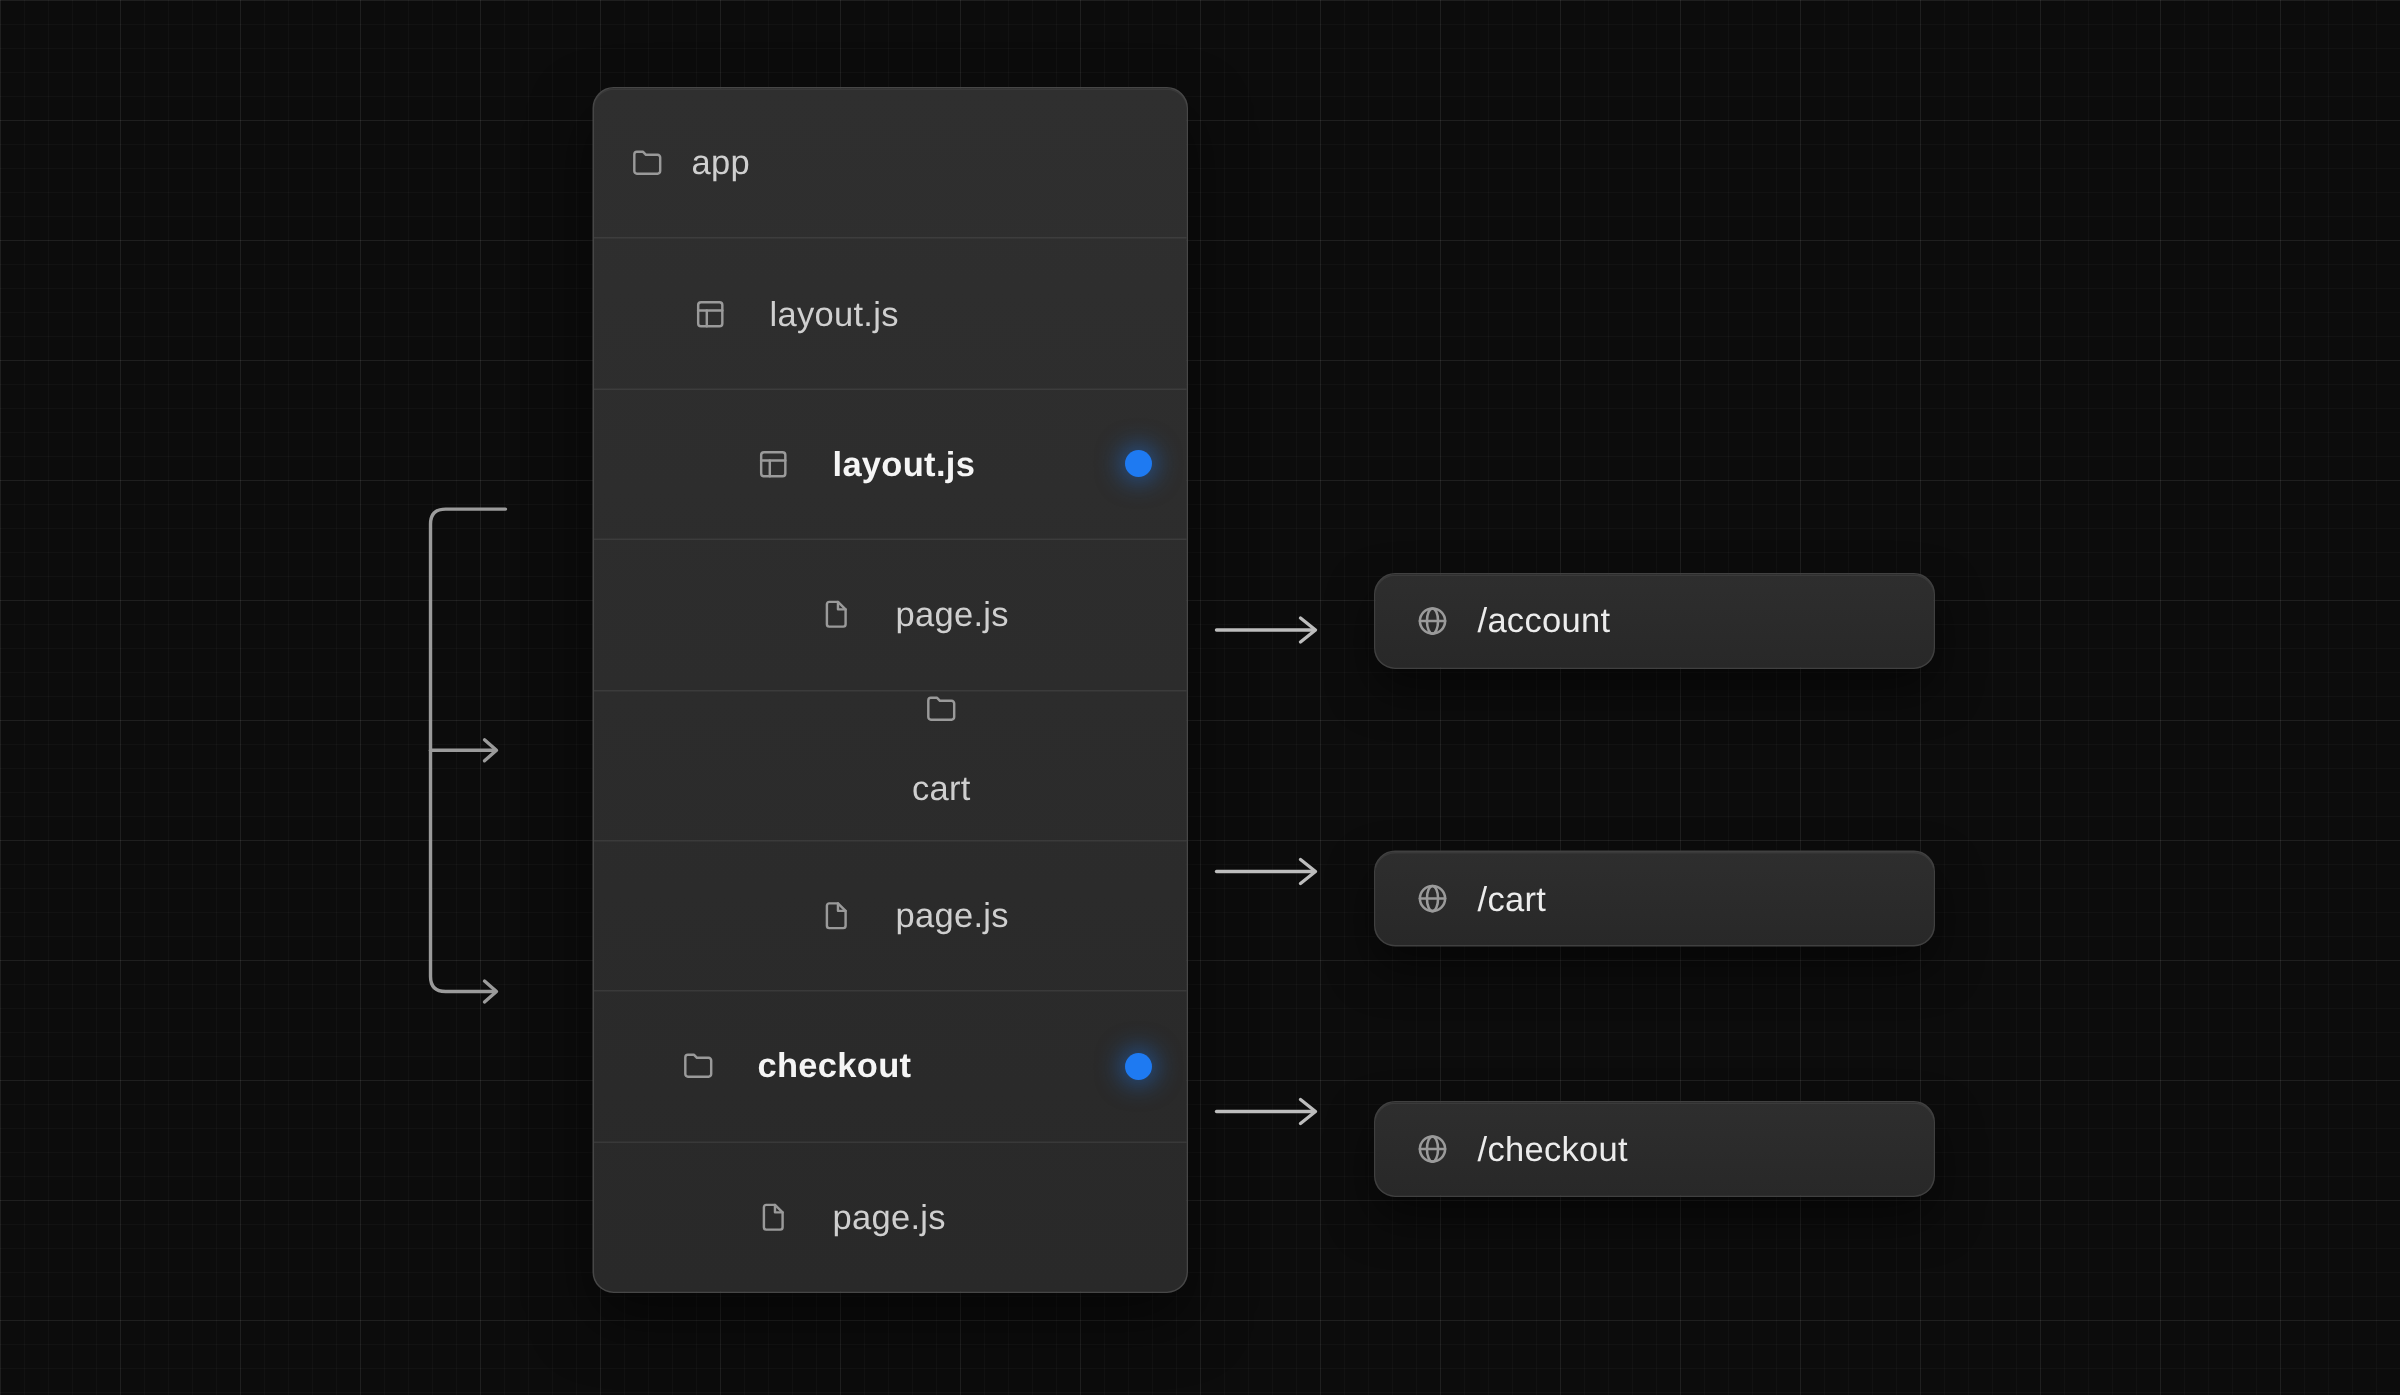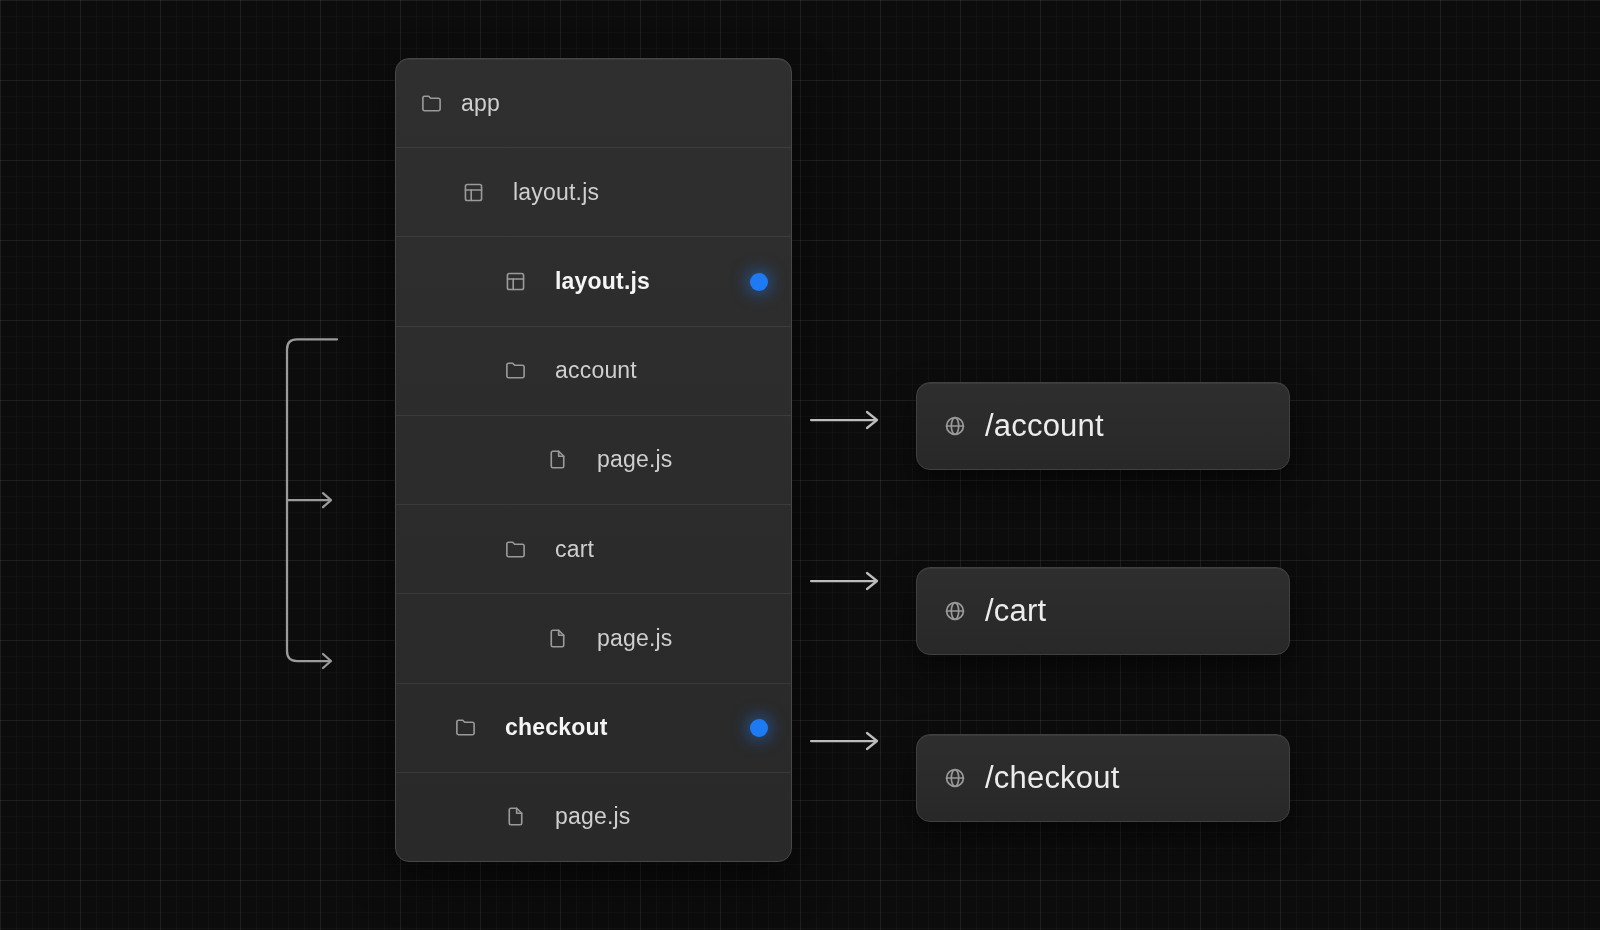--- a/index.html
+++ b/index.html
@@ -53,29 +53,29 @@
 
   
   .bracket-svg{position:absolute;left:270px;top:320px;overflow:visible;}
   .bracket-svg path, .bracket-svg polyline{fill:none;stroke:#9b9b9b;stroke-width:2.25;stroke-linecap:round;stroke-linejoin:round;}
   .route-arrow{position:absolute;overflow:visible;}
   .route-arrow line,.route-arrow polyline{fill:none;stroke:#bdbdbd;stroke-width:2.25;stroke-linecap:round;stroke-linejoin:round;}
 
   
   .route-pill{
     position:absolute;
-    width:374px;height:88px;
+    width:374px;height:64px;
     box-sizing:border-box;
     display:flex;align-items:center;gap:18px;
     padding-left:26px;
     background:linear-gradient(180deg,#2e2e2e,#282828);
     border:1px solid #404040;
     border-radius:14px;
     box-shadow:0 14px 30px rgba(0,0,0,0.5), inset 0 1px 0 rgba(255,255,255,0.06);
-    font-size:31px;color:#ececec;letter-spacing:0.2px;
+    font-size:23px;color:#ececec;letter-spacing:0.2px;
   }
   .pill-icon{width:24px;height:24px;color:#9a9a9a;flex:0 0 auto;display:inline-flex;}
 </style>
 </head>
 <body>
 
 <div class="canvas">
   <div class="tree-panel" id="tree-panel">
       <div class="tree-row" style="padding-left: 24px;">
         <span class="tree-icon">
@@ -99,38 +99,30 @@
         <span class="tree-icon">
           <svg viewBox="0 0 24 24">
             <rect x="3.6" y="3.6" width="16.8" height="16.8" rx="2"></rect>
             <path d="M3.6 9.4h16.8"></path>
             <path d="M9.6 9.4v11"></path>
           </svg>
         </span>
         <span>layout.js</span>
         <span class="active-dot"></span>
       </div>
-      <div class="tree-row" style="padding-left: 108px;">
-        <span class="tree-icon">
-          <svg viewBox="0 0 24 24">
-            <path d="M3 6.2a1.8 1.8 0 0 1 1.8-1.8h4.3l2 2.1h8.1A1.8 1.8 0 0 1 21 8.3v9.5a1.8 1.8 0 0 1-1.8 1.8H4.8A1.8 1.8 0 0 1 3 17.8z"></path>
-          </svg>
-        </span>
-        <span>account</span>
-      </div>
       <div class="tree-row" style="padding-left: 150px;">
         <span class="tree-icon">
           <svg viewBox="0 0 24 24">
             <path d="M13.2 3.4H7.1a1.6 1.6 0 0 0-1.6 1.6v14a1.6 1.6 0 0 0 1.6 1.6h9.8a1.6 1.6 0 0 0 1.6-1.6V8.6z"></path>
             <path d="M13.2 3.4v5.2h5.3"></path>
           </svg>
         </span>
         <span>page.js</span>
       </div>
-      <div class="tree-row" style="padding-left: 108px;">
+      <div class="tree-row" style="padding-left: 68px; flex-direction: column;">
         <span class="tree-icon">
           <svg viewBox="0 0 24 24">
             <path d="M3 6.2a1.8 1.8 0 0 1 1.8-1.8h4.3l2 2.1h8.1A1.8 1.8 0 0 1 21 8.3v9.5a1.8 1.8 0 0 1-1.8 1.8H4.8A1.8 1.8 0 0 1 3 17.8z"></path>
           </svg>
         </span>
         <span>cart</span>
       </div>
       <div class="tree-row" style="padding-left: 150px;">
         <span class="tree-icon">
           <svg viewBox="0 0 24 24">

